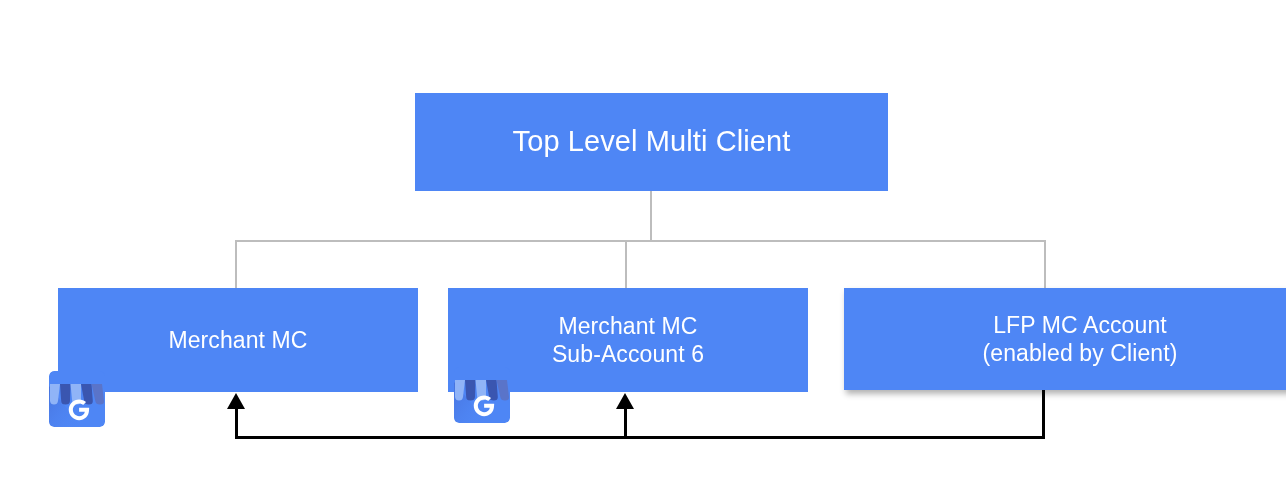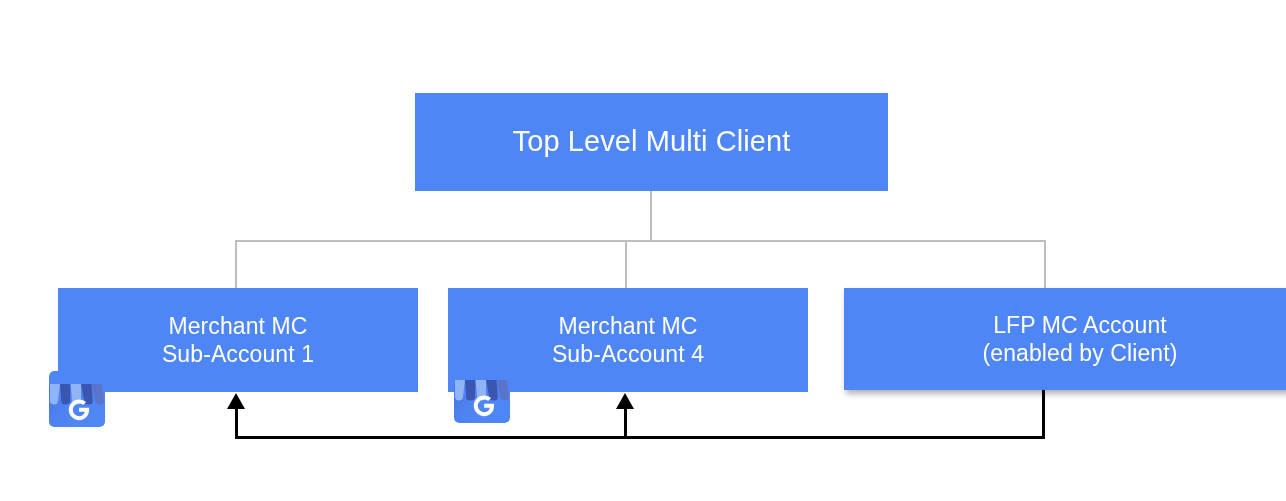--- a/index.html
+++ b/index.html
@@ -145,26 +145,25 @@
   <div class="bline" id="bl-riser-2"></div>
   <div class="arrowhead" id="ah-1"></div>
   <div class="arrowhead" id="ah-2"></div>
 
   <div class="node" id="node-mca">
     <span class="line1">Top Level Multi Client</span>
   </div>
 
   <div class="node" id="node-sub1">
     <span class="line1">Merchant MC</span>
-    <span class="line2">Sub-Account 1</span>
   </div>
 
   <div class="node" id="node-sub2">
     <span class="line1">Merchant MC</span>
-    <span class="line2">Sub-Account 4</span>
+    <span class="line2">Sub-Account 6</span>
   </div>
 
   <div class="node" id="node-lfp">
     <span class="line1">LFP MC Account</span>
     <span class="line2">(enabled by Client)</span>
   </div>
 
   <svg class="gmb-icon" id="gmb-1" viewBox="0 0 70 70">
     <defs>
       <clipPath id="gmbClip1">

